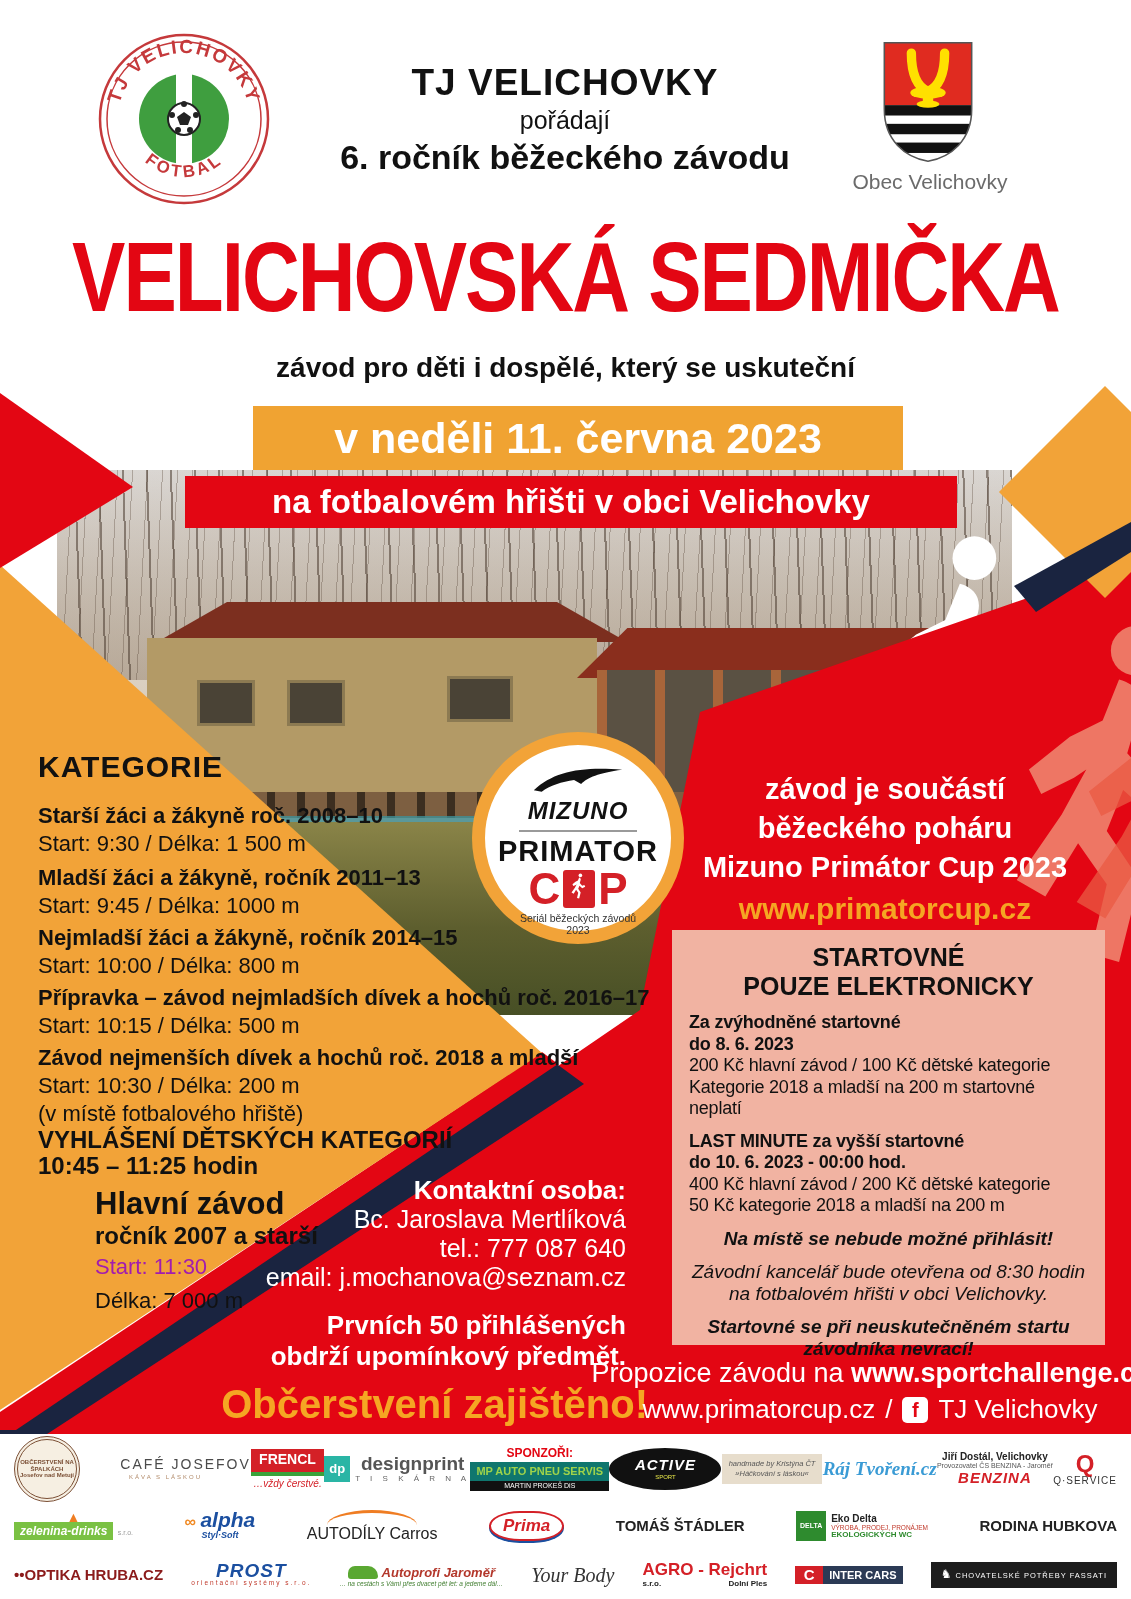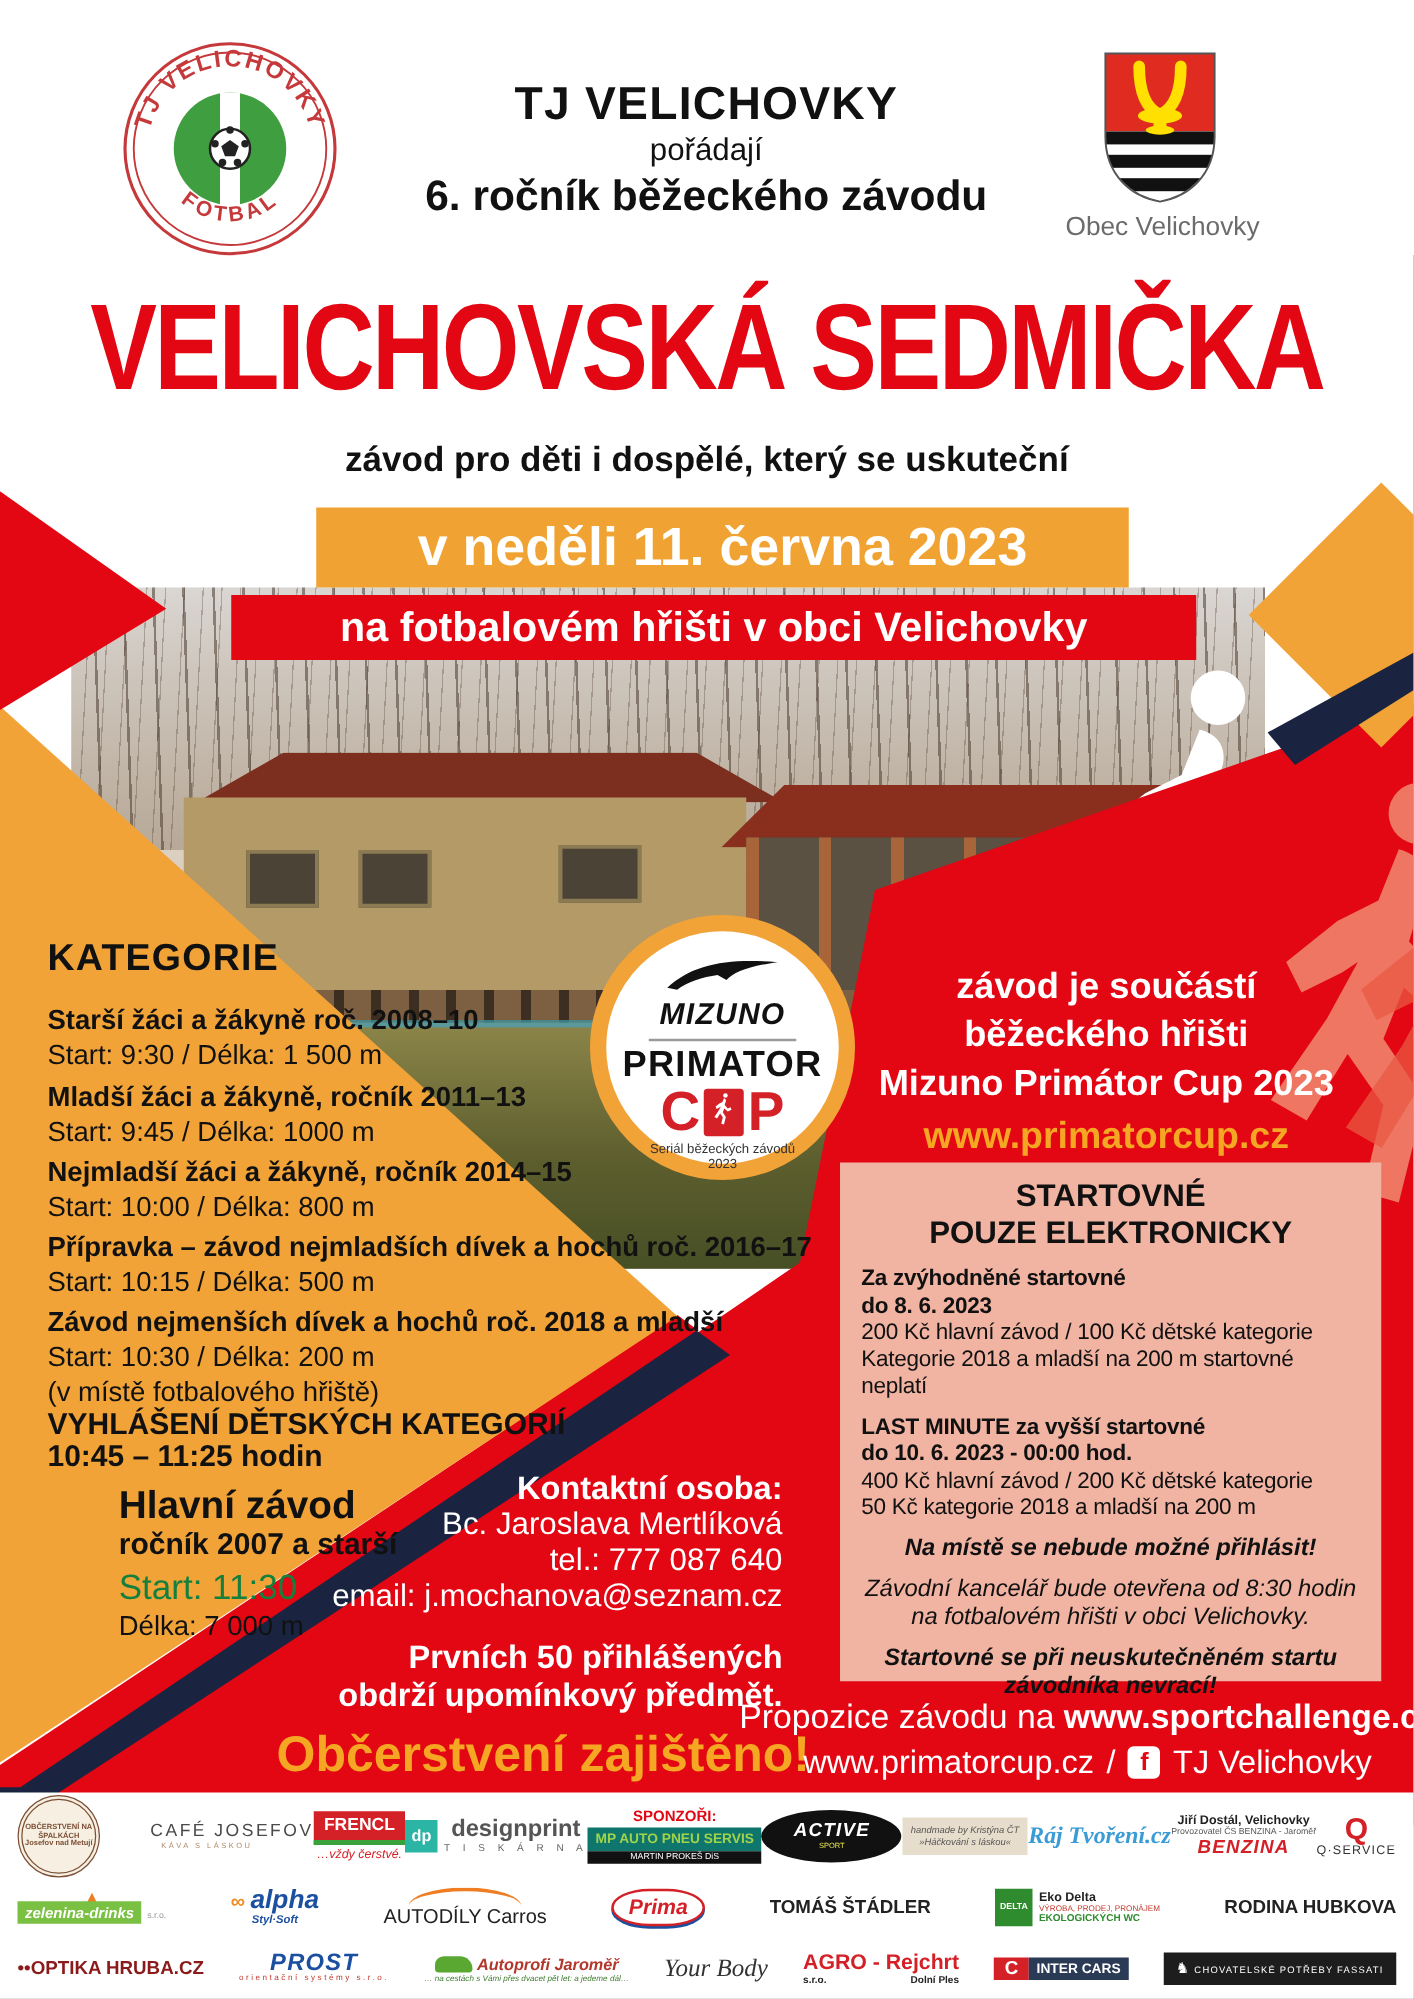--- a/index.html
+++ b/index.html
@@ -75,21 +75,21 @@
   
   .cat-head{left:38px;top:750px;font-size:30px;font-weight:bold;color:#111;letter-spacing:1px;}
   .cat-item{left:38px;width:660px;color:#111;}
   .cat-name{font-size:22px;font-weight:bold;line-height:24px;}
   .cat-info{font-size:22px;line-height:24px;margin-top:4px;}
   .ci0{top:804px;} .ci1{top:866px;} .ci2{top:926px;} .ci3{top:986px;} .ci4{top:1046px;}
   .cat-ann1{left:38px;top:1126px;font-size:24px;font-weight:bold;color:#111;}
   .cat-ann2{left:38px;top:1152px;font-size:24px;font-weight:bold;color:#111;}
   .mr-title{left:95px;top:1186px;font-size:31px;font-weight:bold;color:#111;}
   .mr-sub{left:95px;top:1222px;font-size:24px;font-weight:bold;color:#111;}
-  .mr-start{left:95px;top:1254px;font-size:28px;color:#15803d;}
+  .mr-start{left:95px;top:1254px;font-size:22px;color:#a21caf;}
   .mr-len{left:95px;top:1288px;font-size:22px;color:#111;}
   
   .cup-text{left:650px;top:770px;width:470px;text-align:center;color:#fff;font-weight:bold;font-size:29px;line-height:39px;}
   .cup-url{color:#f5a623;font-size:30px;margin-top:2px;}
   
   .fee-box{left:672px;top:930px;width:433px;height:415px;background:#f1b3a2;color:#111;box-sizing:border-box;
            padding:13px 17px 8px;}
   .fee-t{text-align:center;font-weight:bold;font-size:25px;line-height:29px;}
   .fee-p{margin-top:11px;font-size:18px;line-height:21.5px;letter-spacing:-0.2px;}
   .fee-note{margin-top:11px;text-align:center;font-size:19px;line-height:22px;font-style:italic;}
@@ -321,21 +321,21 @@
   <div class="abs cat-ann1">VYHLÁŠENÍ DĚTSKÝCH KATEGORIÍ</div>
   <div class="abs cat-ann2">10:45 – 11:25 hodin</div>
 
   <div class="abs mr-title">Hlavní závod</div>
   <div class="abs mr-sub">ročník 2007 a starší</div>
   <div class="abs mr-start">Start: 11:30</div>
   <div class="abs mr-len">Délka: 7 000 m</div>
 
   <div class="abs cup-text">
     <div>závod je součástí</div>
-    <div>běžeckého hřišti</div>
+    <div>běžeckého poháru</div>
     <div>Mizuno Primátor Cup 2023</div>
     <div class="cup-url">www.primatorcup.cz</div>
   </div>
 
   <div class="abs fee-box">
     <div class="fee-t">STARTOVNÉ</div>
     <div class="fee-t" style="margin-top:0;">POUZE ELEKTRONICKY</div>
     <div class="fee-p">
       <div class="bold">Za zvýhodněné startovné</div>
       <div class="bold">do 8. 6. 2023</div>

